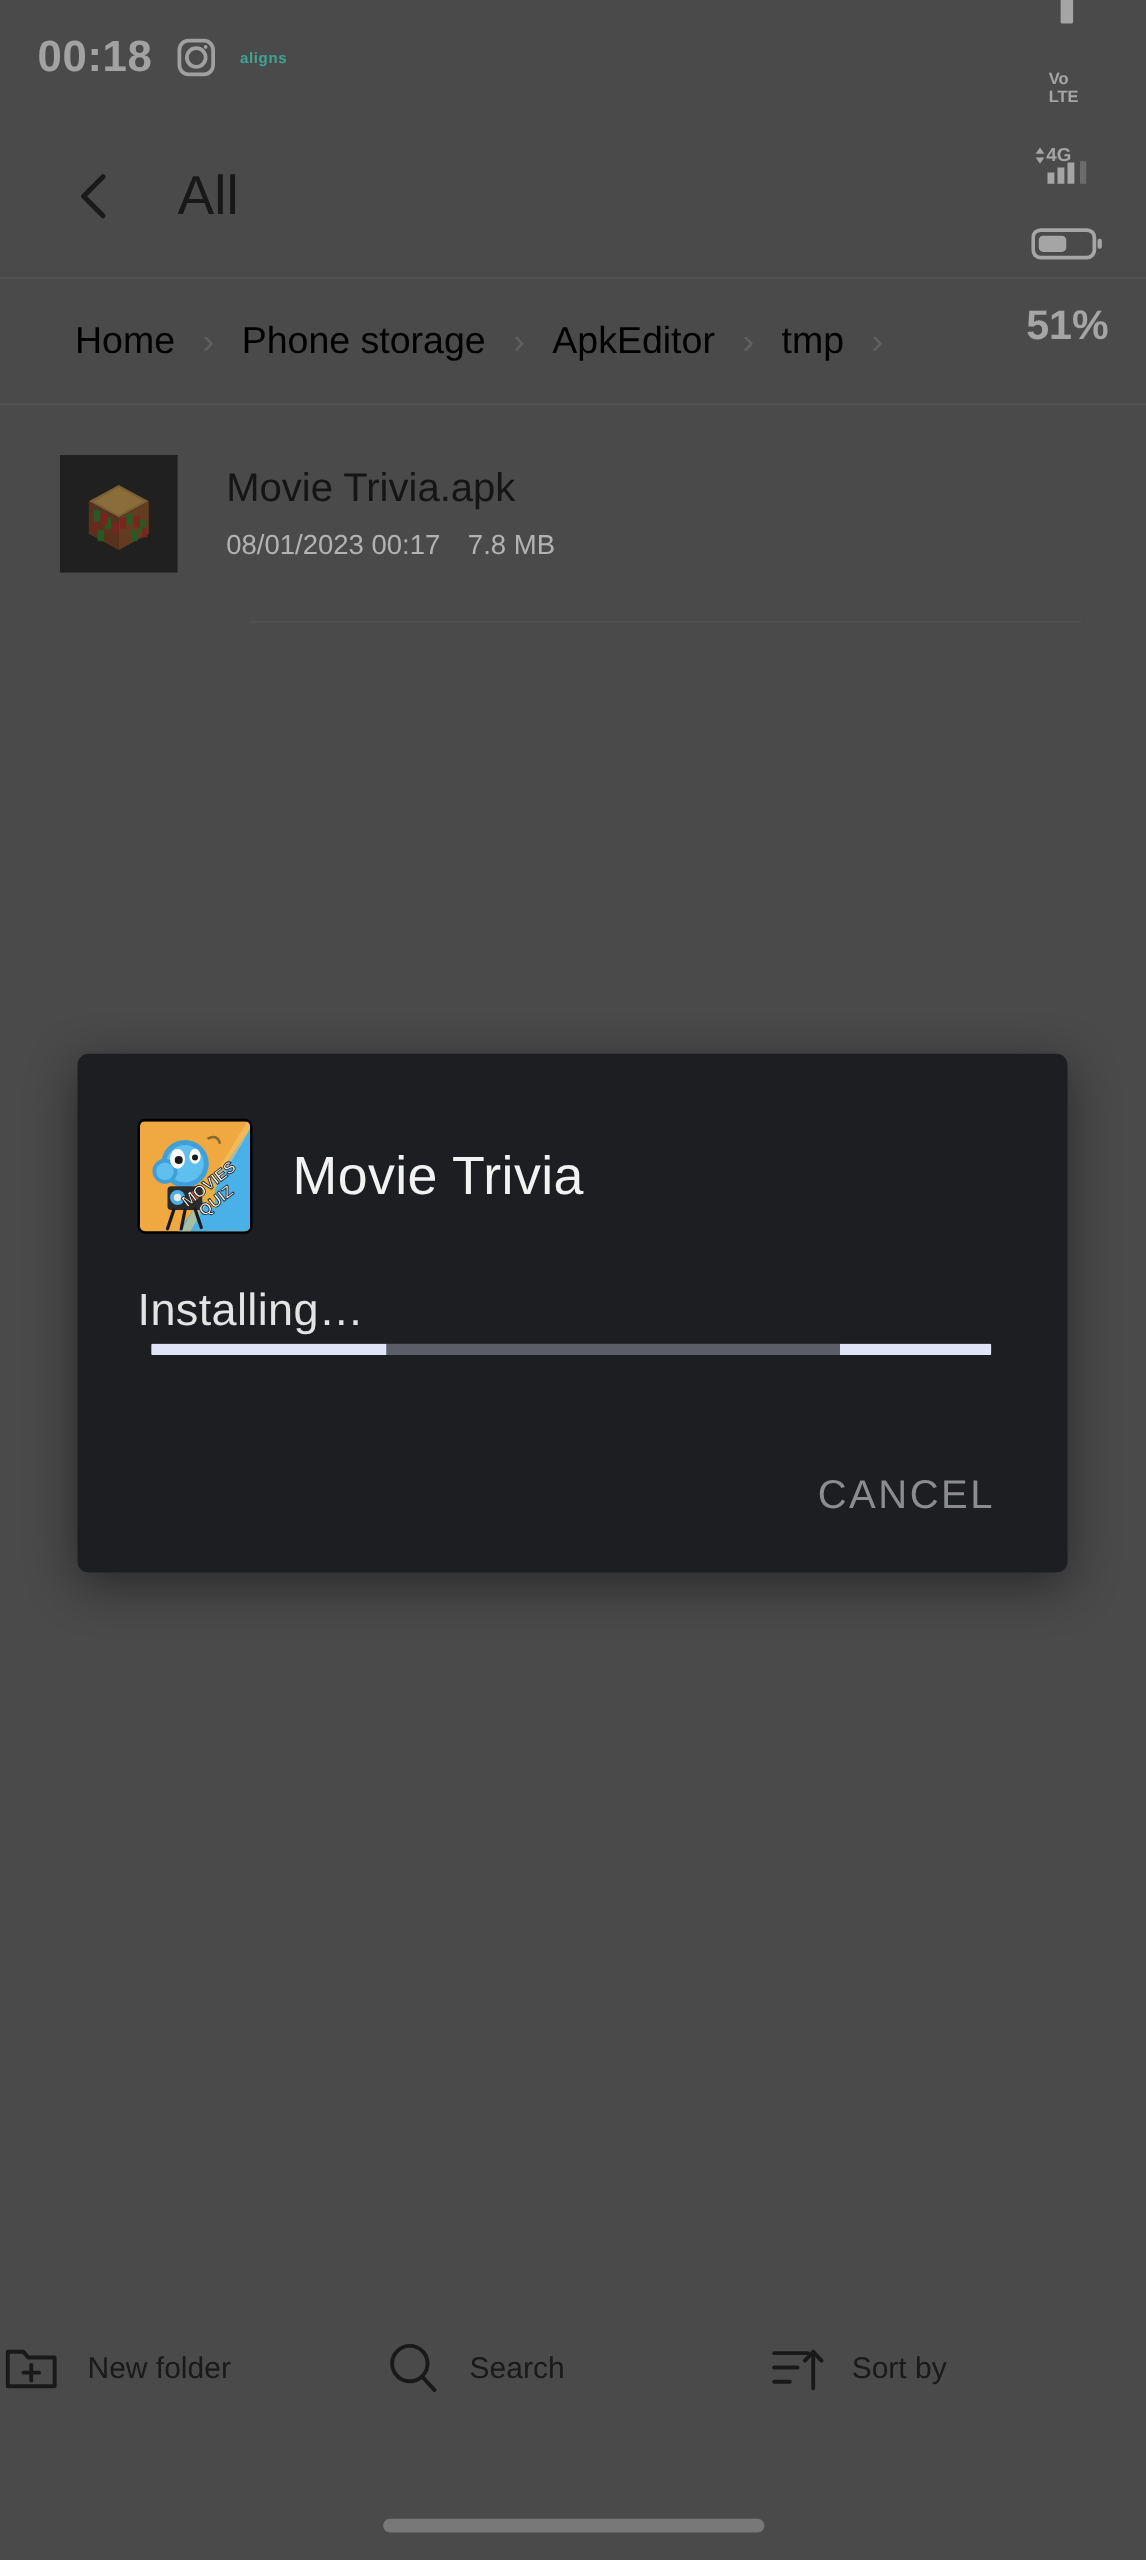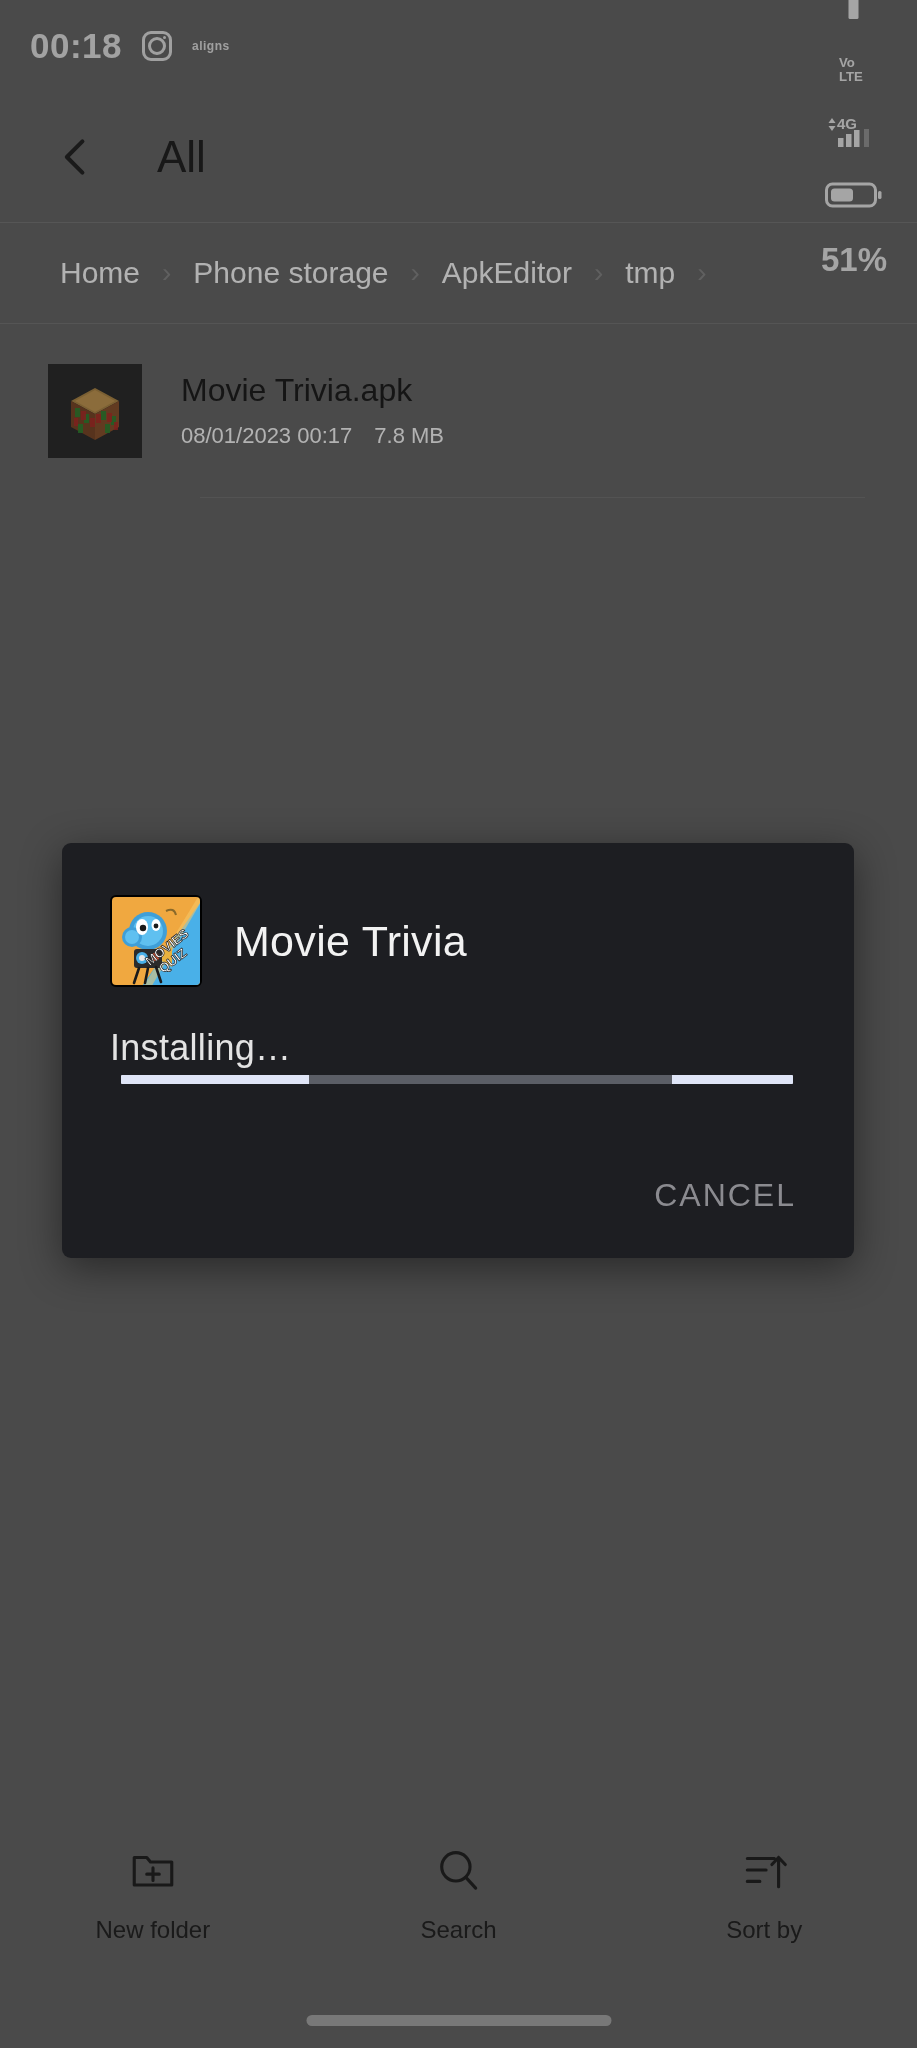--- a/index.html
+++ b/index.html
@@ -21,56 +21,56 @@
   }
   .sb-left { display:flex; align-items:center; gap:20px; }
   .sb-clock { font-size:35px; font-weight:700; color:#e9e9e9; letter-spacing:0.5px; }
   .ig-icon { width:30px; height:30px; border:3px solid #e6e6e6; border-radius:9px;
              position:relative; }
   .ig-icon::before { content:""; position:absolute; left:50%; top:50%;
     transform:translate(-50%,-50%); width:12px; height:12px;
     border:3px solid #e6e6e6; border-radius:50%; }
   .ig-icon::after { content:""; position:absolute; right:3px; top:2px;
     width:3px; height:3px; background:#e6e6e6; border-radius:50%; }
-  .sb-brand { font-size:12px; color:#e5e5e5; font-weight:700; letter-spacing:0.5px; }
+  .sb-brand { font-size:12px; color:#5eead4; font-weight:700; letter-spacing:0.5px; }
   .sb-right { margin-left:auto; display:flex; align-items:center; gap:30px;flex-direction:column; }
   .sb-pct { font-size:33px; font-weight:700; color:#ececec; letter-spacing:0px;text-align:center; }
   .svgi { display:block; }
 
   
   .appbar { position:absolute; top:92px; left:0; width:917px; height:130px;
             display:flex; align-items:center; padding-left:48px; }
   .backbtn { width:56px; height:56px; display:flex; align-items:center; justify-content:center; }
-  .title { font-size:44px; color:#232323; margin-left:53px; letter-spacing:0px; }
+  .title { font-size:44px; color:#232323; margin-left:38px; letter-spacing:0px; }
   .appbar-divider { position:absolute; top:222px; left:0; width:917px; height:1px;
                     background:#7c7c7c; }
 
   
   .crumbs { position:absolute; top:223px; left:0; width:917px; height:100px;
             display:flex; align-items:center; padding-left:60px; gap:0; }
-  .crumb { font-size:30px; color:#ffffff; }
+  .crumb { font-size:30px; color:#000000; }
   .crumb-sep { font-size:28px; color:#8a8a8a; padding:0 22px; line-height:1; }
   .crumbs-divider { position:absolute; top:323px; left:0; width:917px; height:1px;
                     background:#7a7a7a; }
 
   
   .filerow { position:absolute; top:323px; left:0; width:917px; height:175px;
              display:flex; align-items:center; padding-left:48px; }
   .fthumb { width:94px; height:94px; background:#2e2e2e; position:relative;
             overflow:hidden; flex:0 0 auto; }
   .fmeta { margin-left:39px; display:flex; flex-direction:column; gap:14px; }
   .fname { font-size:32px; color:#1f1f1f; }
   .fsub { font-size:22px; color:#ffffff; display:flex; gap:22px; }
   .row-divider { position:absolute; top:497px; left:200px; width:665px; height:1px;
                  background:#787878; }
 
   
   .toolbar { position:absolute; bottom:78px; left:0; width:917px; height:150px;
              display:flex; align-items:center; }
-  .tbitem { flex:1; display:flex; flex-direction:column; align-items:center; gap:20px; }
+  .tbitem { flex:1; display:flex; flex-direction:row; align-items:center; gap:20px; }
   .tblabel { font-size:24px; color:#262626; }
   .homebar { position:absolute; bottom:22px; left:50%; transform:translateX(-50%);
              width:305px; height:11px; background:#adadad; border-radius:6px; }
 
   
   #scrim { position:absolute; inset:0; background:rgba(0,0,0,0.30); }
 
   
   #dialog {
     position:absolute; left:62px; top:843px; width:792px; height:415px;

